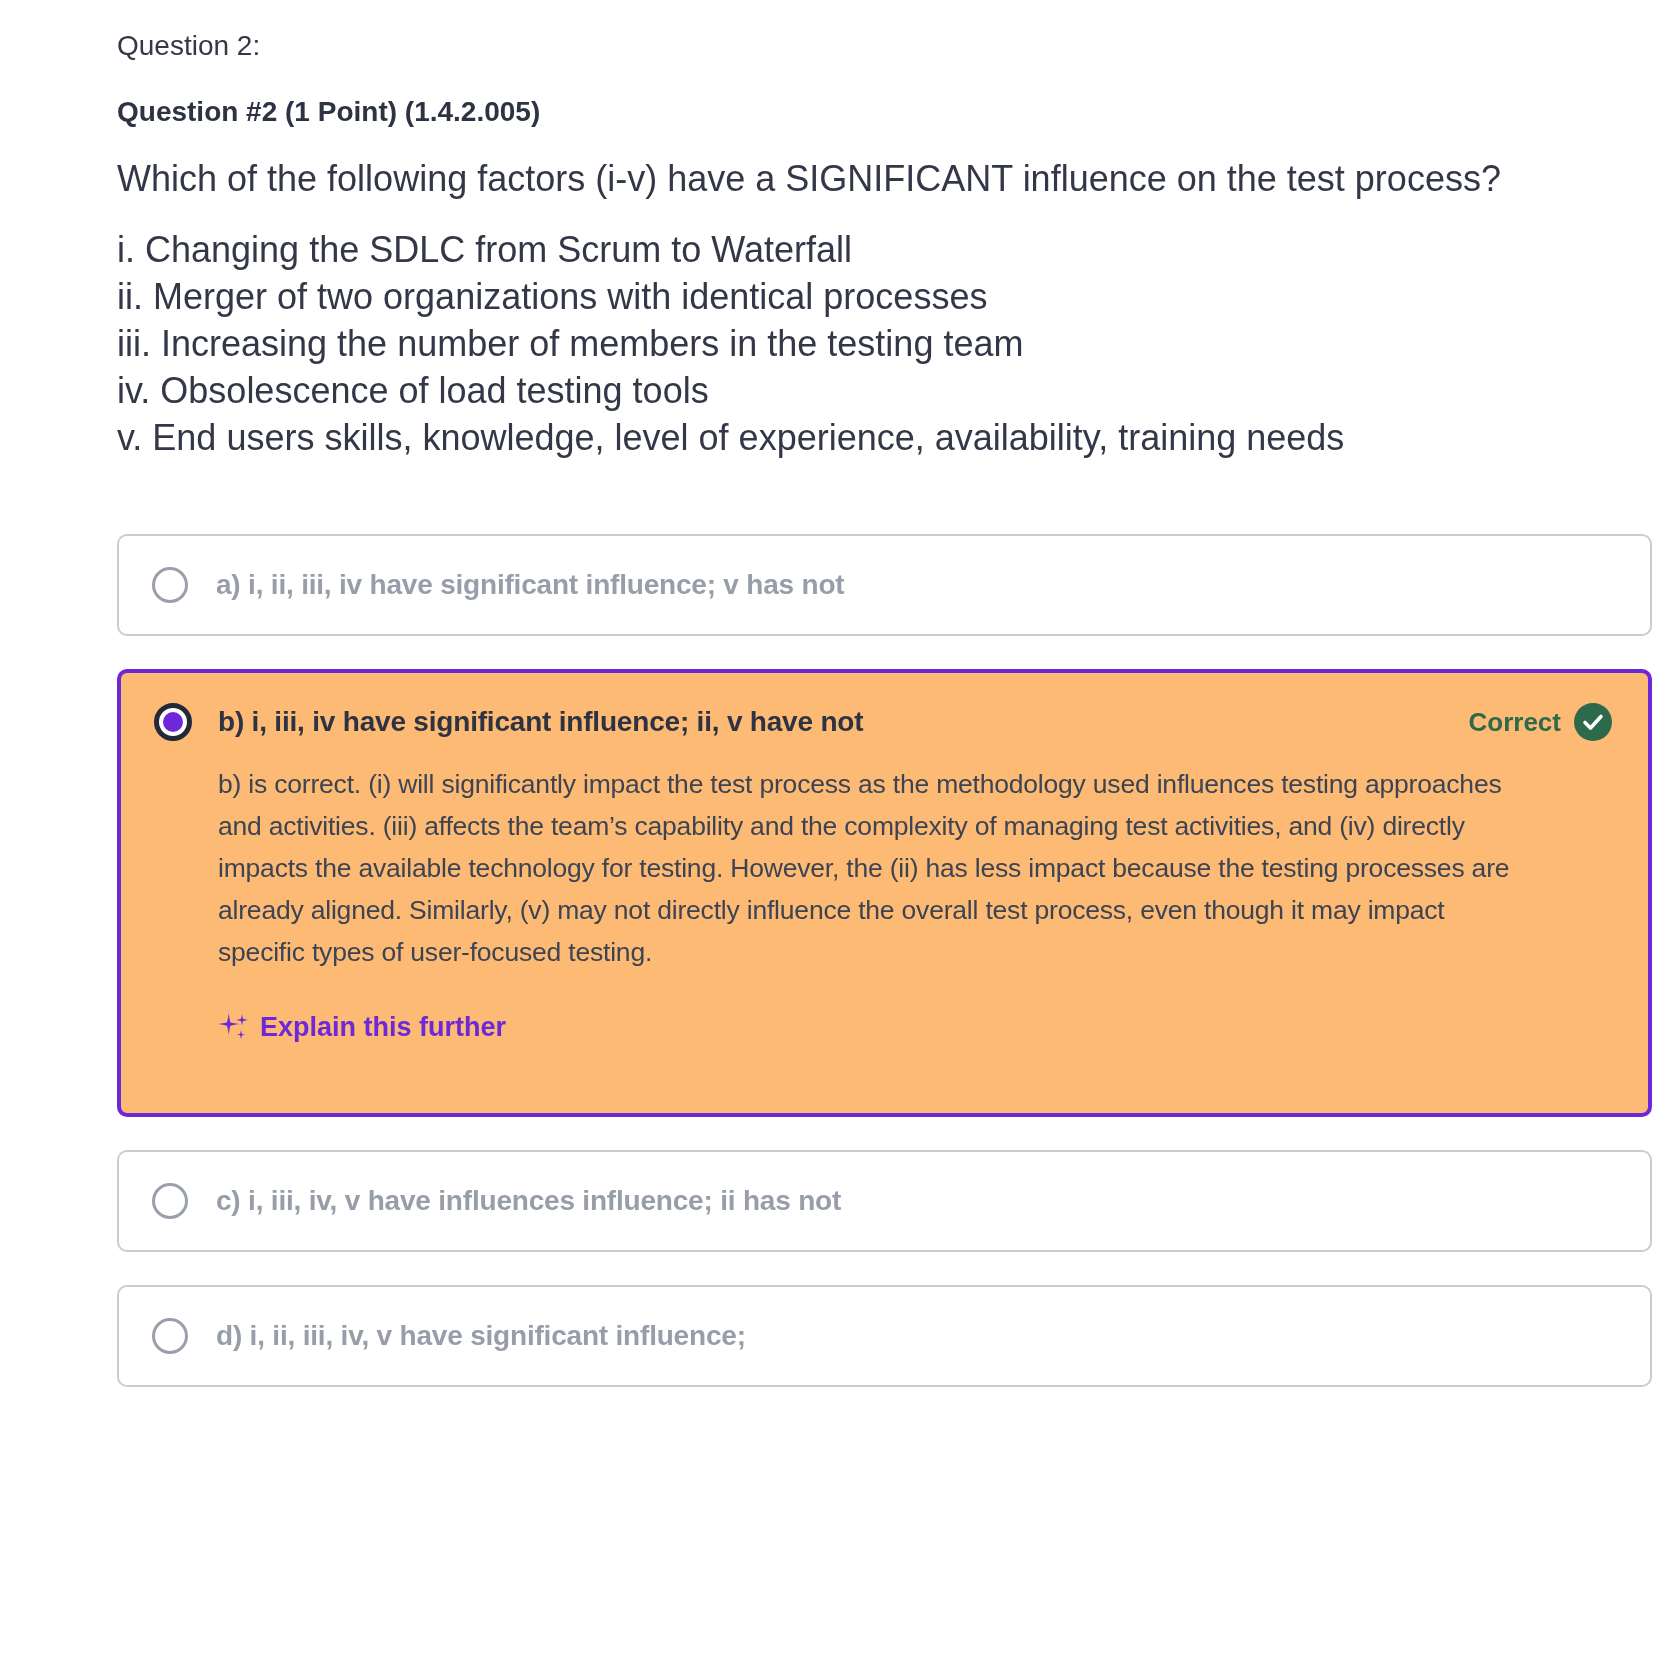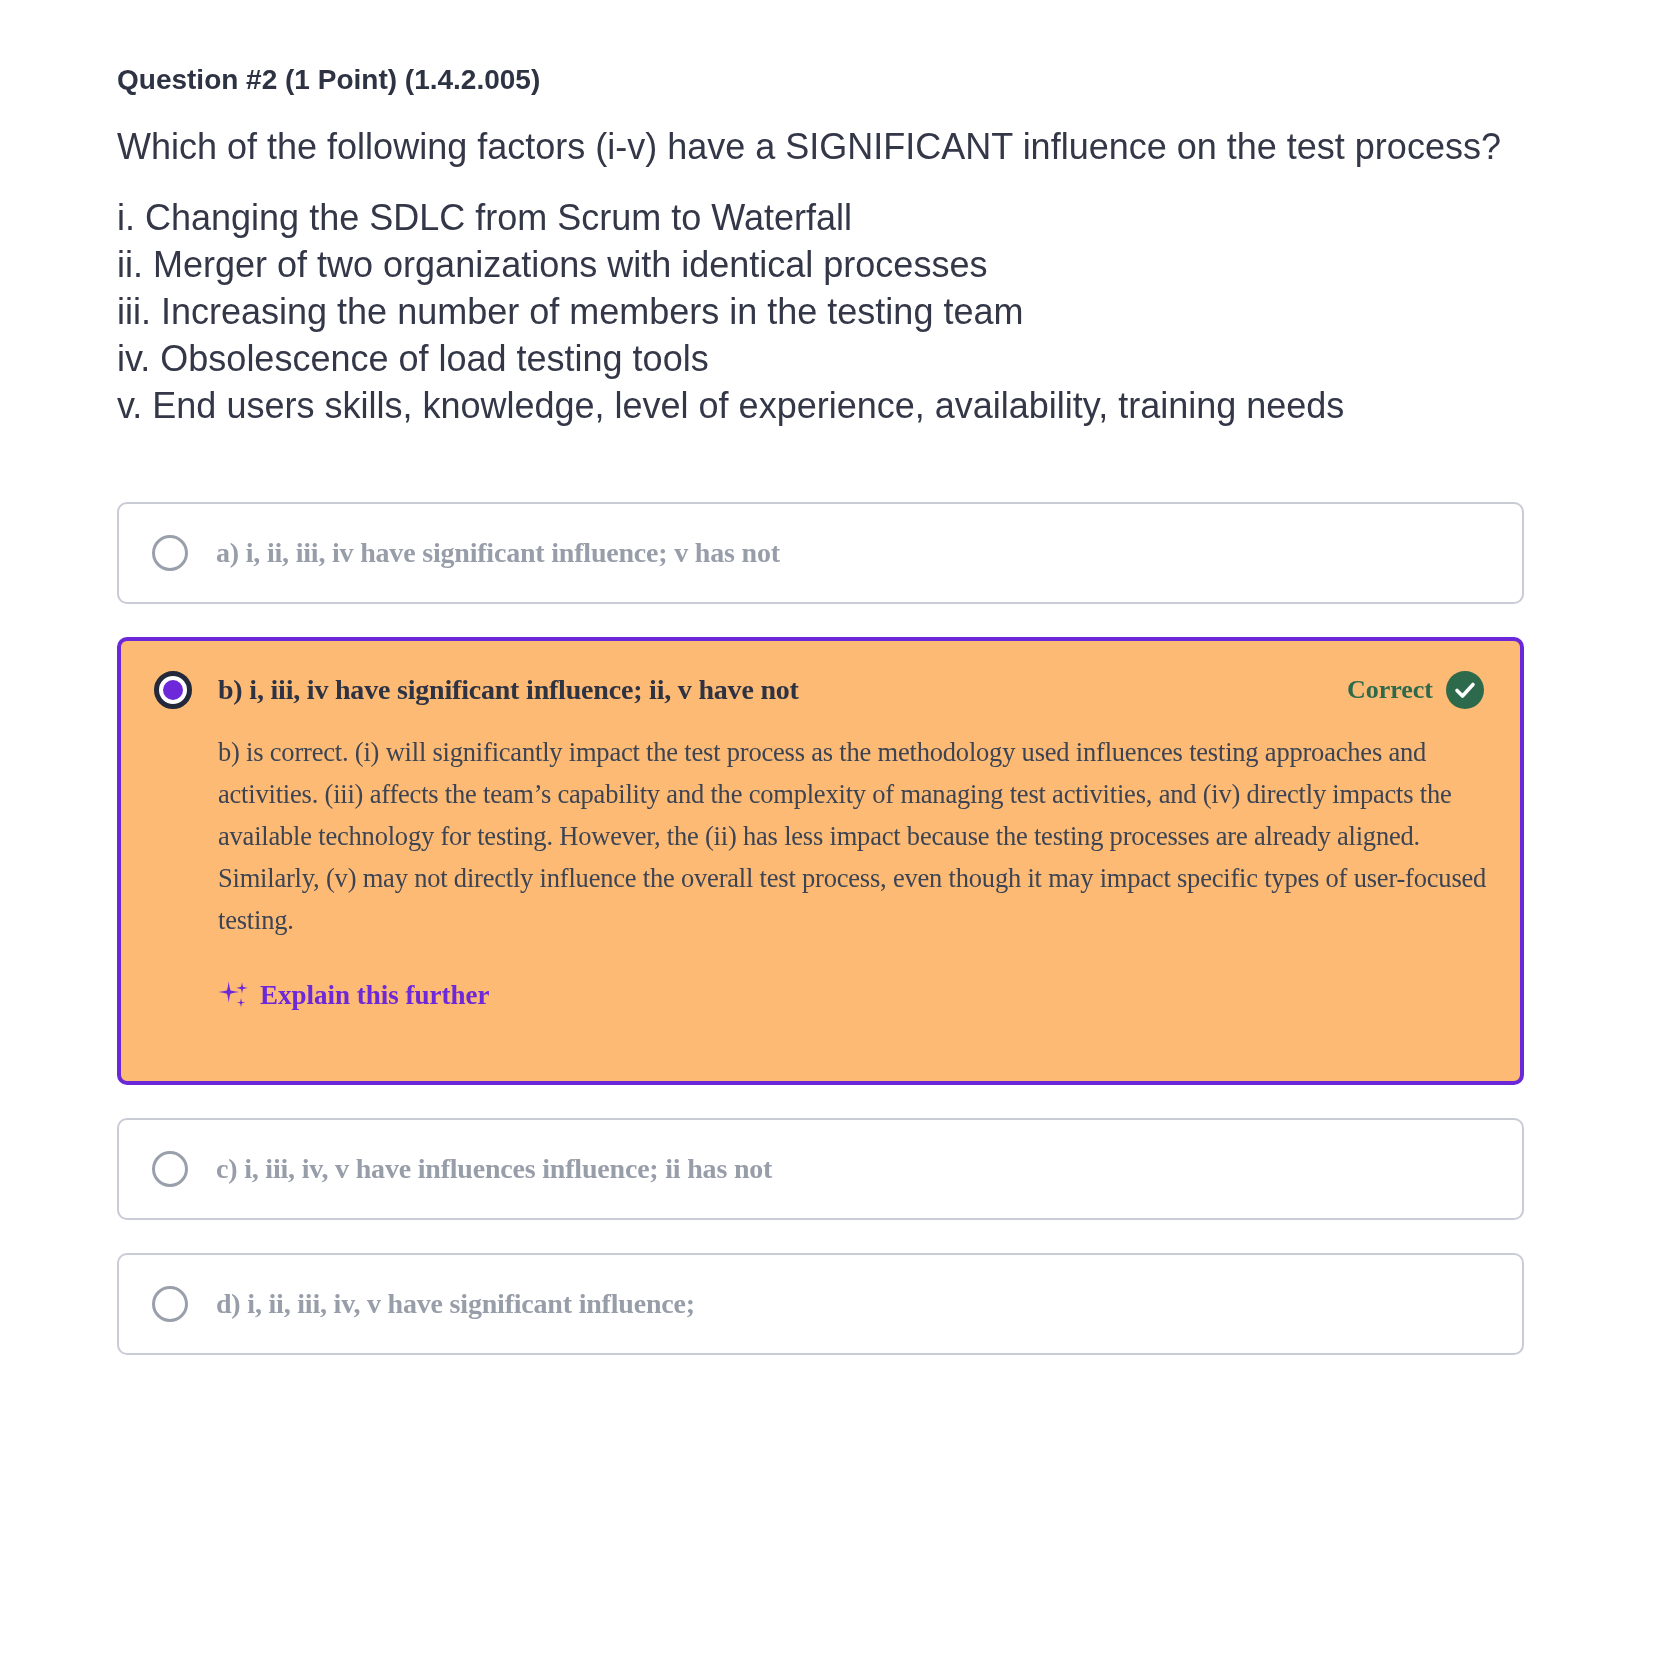--- a/index.html
+++ b/index.html
@@ -45,32 +45,31 @@
     font-size: 36px;
     font-weight: 400;
     line-height: 47px;
     color: #333747;
   }
   .options {
     margin-top: 73px;
   }
   .option-card {
     box-sizing: border-box;
-    width: 1407px;
+    width: 1535px;
     border: 2px solid #c9ccd5;
     border-radius: 10px;
     background: #ffffff;
     display: flex;
     align-items: center;
     gap: 28px;
     min-height: 102px;
     padding: 0 36px 0 33px;
     margin-bottom: 33px;
     cursor: pointer;
-    font-family: Liberation Serif, serif;
   }
   .option-label {
     font-size: 28px;
     font-weight: 700;
     color: #989ea9;
     letter-spacing: -0.2px;
   }
   .radio {
     box-sizing: border-box;
     width: 36px;
@@ -154,20 +153,21 @@
     width: 32px;
     height: 32px;
     display: block;
   }
 </style>
 </head>
 <body>
 
 <div class="page">
 
+  <h2 class="q-heading">Question 2:</h2>
   <h3 class="q-subheading">Question #2 (1 Point) (1.4.2.005)</h3>
   <p class="q-prompt">Which of the following factors (i-v) have a SIGNIFICANT influence on the test process?</p>
 
   <div class="factors">
     <div class="factor-line">i. Changing the SDLC from Scrum to Waterfall</div>
     <div class="factor-line">ii. Merger of two organizations with identical processes</div>
     <div class="factor-line">iii. Increasing the number of members in the testing team</div>
     <div class="factor-line">iv. Obsolescence of load testing tools</div>
     <div class="factor-line">v. End users skills, knowledge, level of experience, availability, training needs</div>
   </div>

